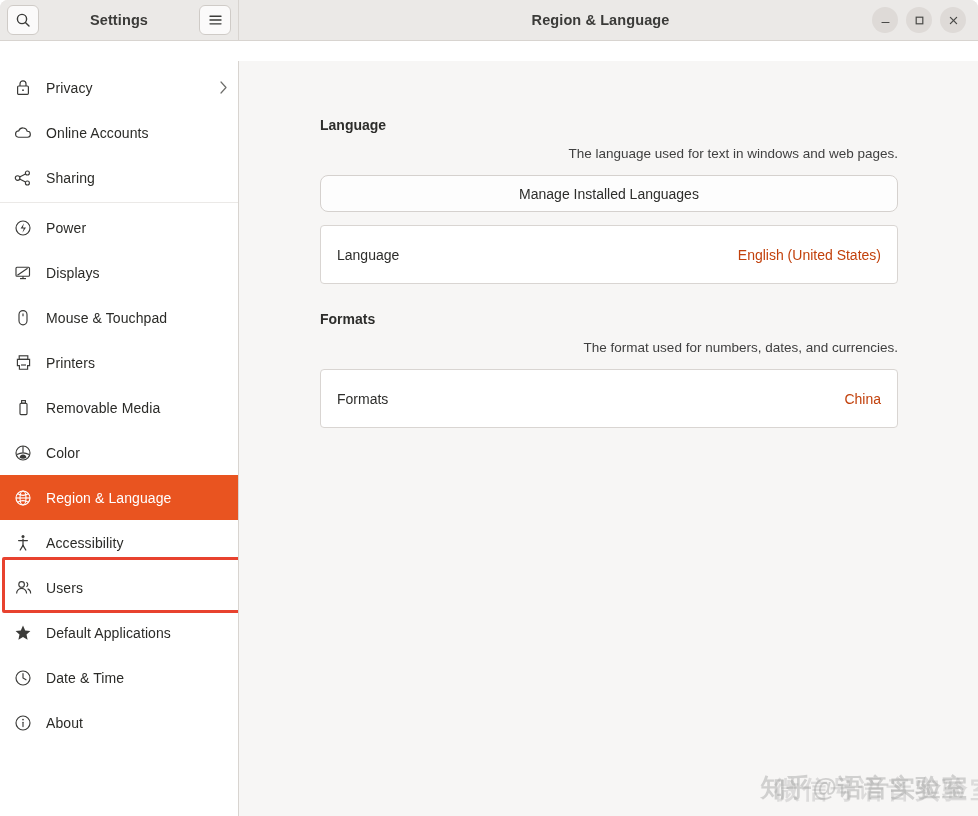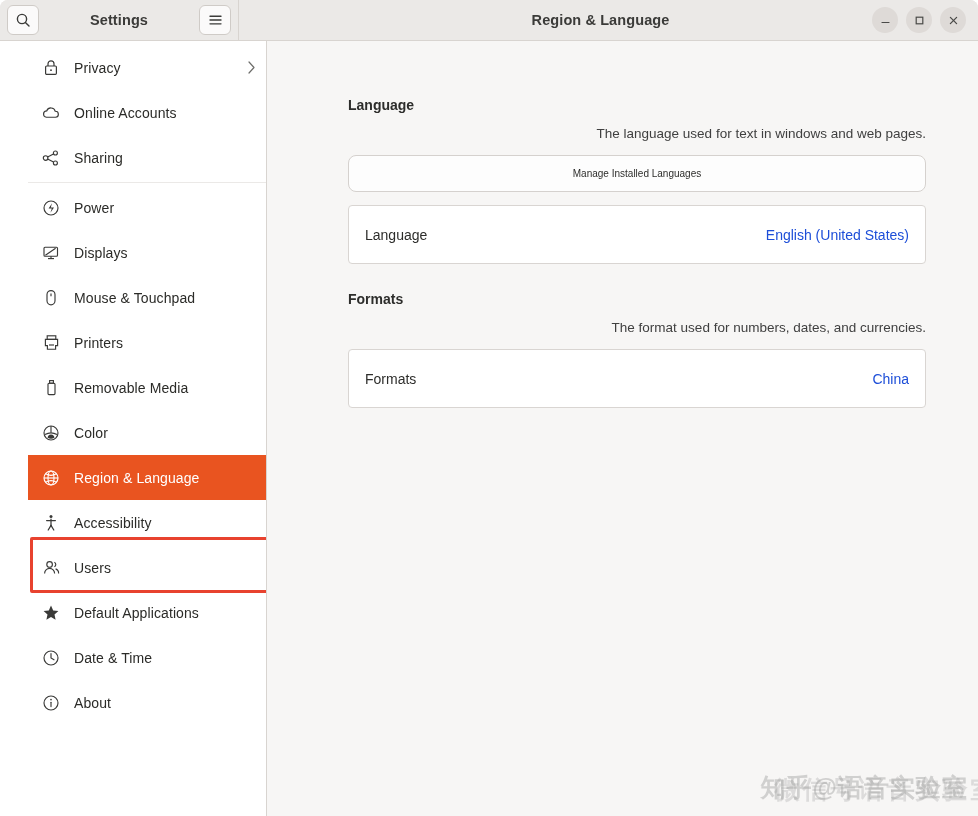--- a/index.html
+++ b/index.html
@@ -9,20 +9,21 @@
     background: #ffffff;
     overflow: hidden;
   }
   #app {
     position: relative;
     width: 978px; height: 816px;
     display: flex; flex-direction: column;
     background: #ffffff;
     border-radius: 8px 8px 0 0;
     overflow: hidden;
+    gap: 20px;
   }
 
   
   .titlebar {
     height: 41px;
     flex: 0 0 41px;
     display: flex;
     align-items: center;
     background: #ebe9e7;
     border-bottom: 1px solid #d8d4d0;
@@ -84,21 +85,21 @@
   }
   .wc {
     width: 26px; height: 26px;
     border-radius: 50%;
     background: #dedad7;
     display: flex; align-items: center; justify-content: center;
     cursor: pointer;
   }
 
   
-  .body { flex: 1; display: flex; min-height: 0; margin-left: 28px; }
+  .body { flex: 1; display: flex; min-height: 0; }
 
   
   .sidebar {
     width: 239px;
     flex: 0 0 239px;
     background: #ffffff;
     border-right: 1px solid #d8d4d0;
     overflow: hidden;
     position: relative;
     padding-top: 4px;
@@ -166,40 +167,40 @@
     text-align: right;
   }
   .wide-button {
     height: 37px;
     background: #fdfdfd;
     border: 1px solid #d5d1ce;
     border-radius: 8px;
     display: flex;
     align-items: center;
     justify-content: center;
-    font-size: 10px;
+    font-size: 14px;
     color: #2d2d2b;
     cursor: pointer;
     margin-bottom: 13px;
   }
   .card {
     background: #ffffff;
     border: 1px solid #d9d5d2;
     border-radius: 4px;
   }
   .card-row {
     height: 57px;
     display: flex;
     align-items: center;
     justify-content: space-between;
     padding: 0 16px;
     cursor: pointer;
   }
   .card-row .row-label { font-size: 14px; color: #2d2d2b; }
-  .card-row .row-value { font-size: 14px; color: #1d4ed8; }
+  .card-row .row-value { font-size: 14px; color: #c2410c; }
 
   
   .watermark {
     position: absolute;
     right: 10px;
     bottom: 12px;
     font-size: 25px;
     font-weight: bold;
     color: rgba(120,120,120,0.30);
     letter-spacing: 1px;

